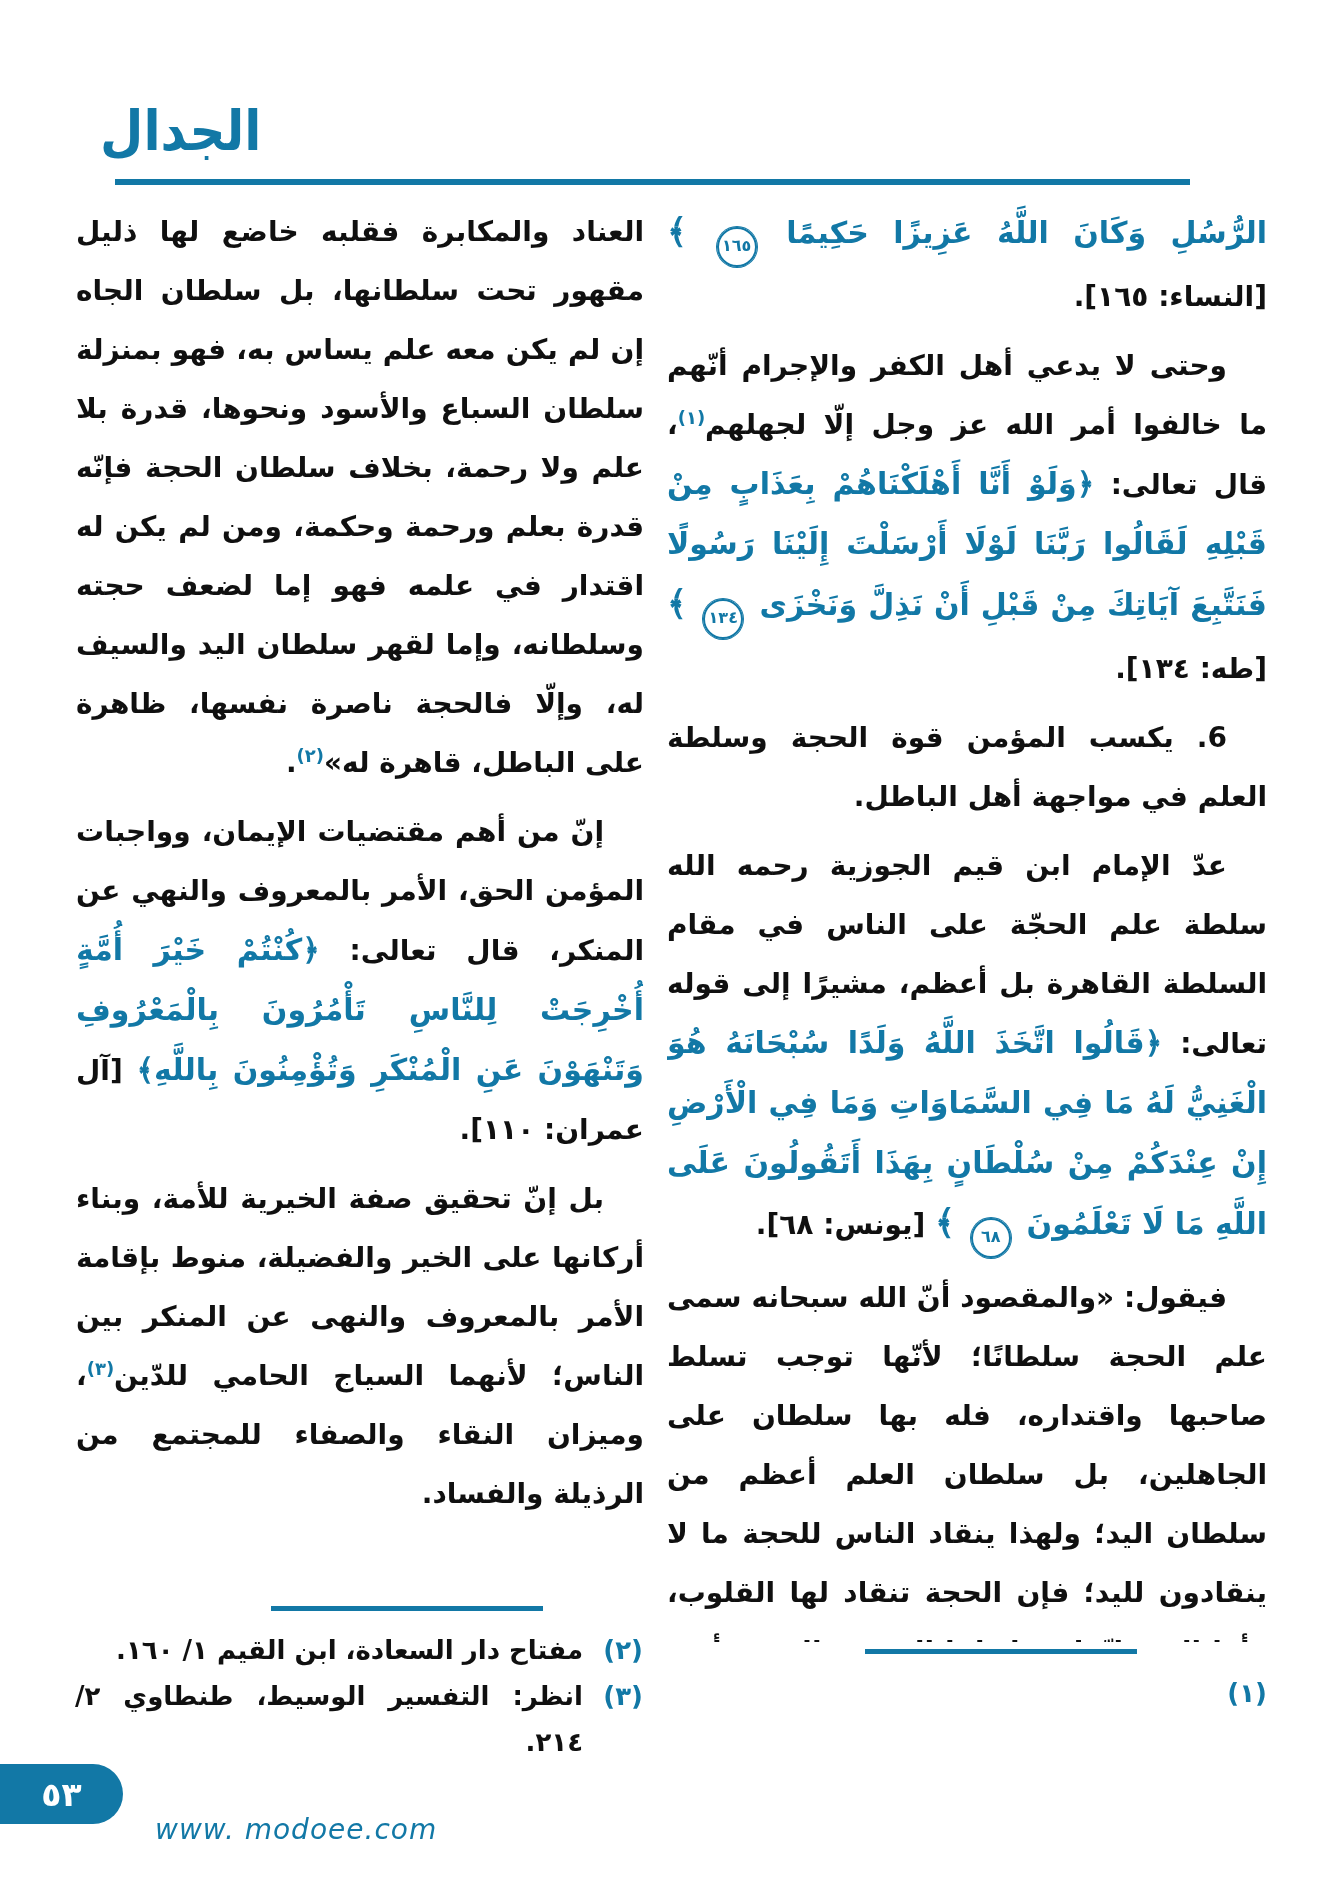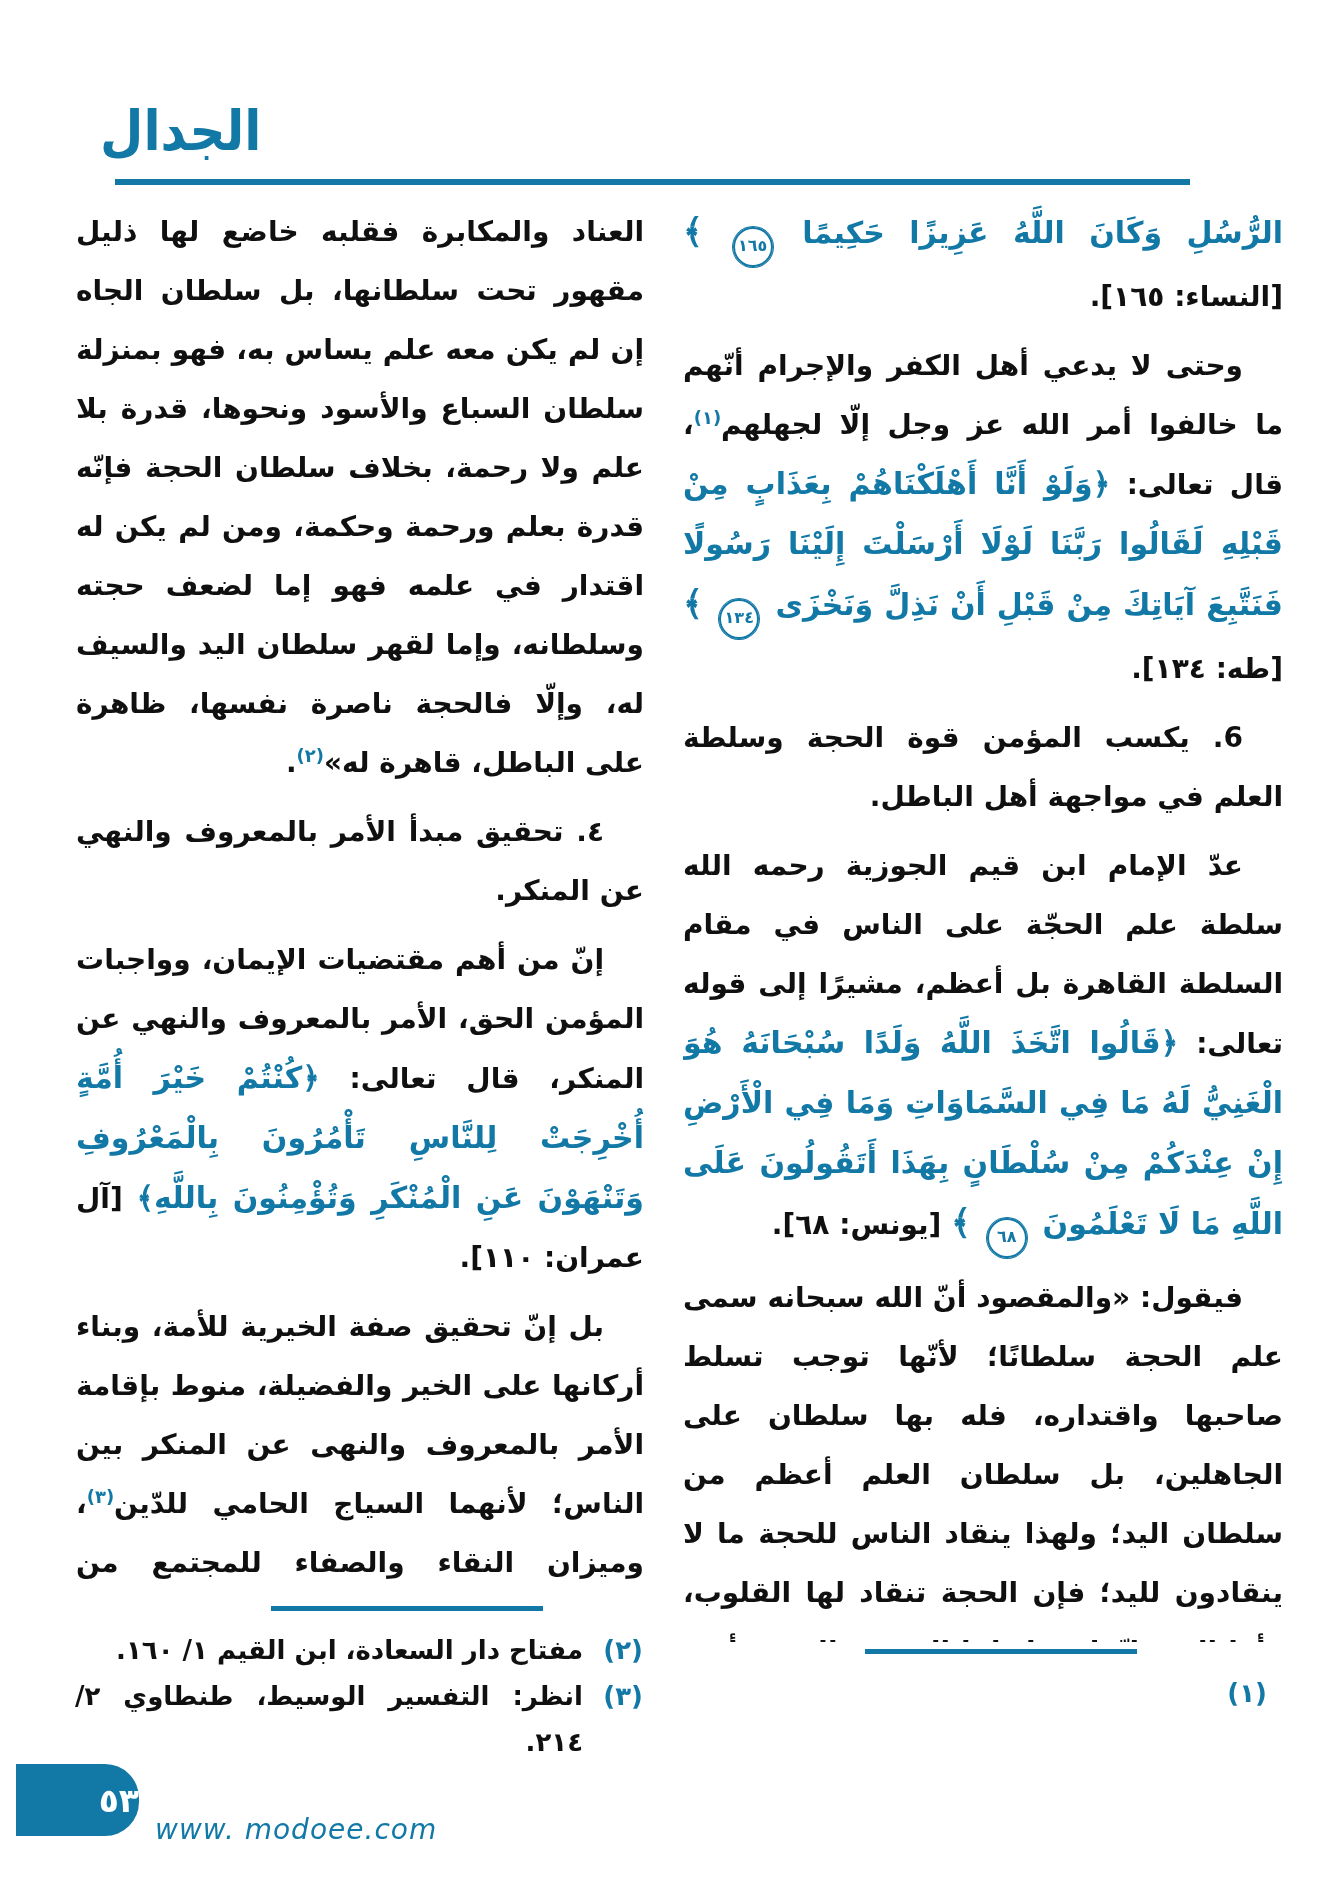--- a/index.html
+++ b/index.html
@@ -15,21 +15,21 @@
     font-size:50px; font-weight:bold; line-height:1.5; transform:scaleY(1.1);
   }
   .header-rule {
     position:absolute; left:115px; top:179px; width:1075px; height:6px;
     background:var(--teal);
   }
   
   .col {
     position:absolute; top:202px; text-align:justify; overflow:hidden;
   }
-  .col-right { right:56px; width:600px; height:1440px; }
+  .col-right { right:72px; width:600px; height:1440px; }
   .col-left  { left:76px;  width:568px; height:1392px; }
   .col p { margin:0 0 10px 0; font-size:28px; line-height:59px; font-weight:bold; }
   .indent { text-indent:40px; }
   .heading { font-size:29px; }
   .quran { color:var(--teal); font-size:30px; }
   .quran-close { color:var(--teal); font-size:34px; }
   .ayah-badge {
     display:inline-block; width:36px; height:36px; line-height:34px;
     border:2px solid var(--teal); box-shadow:0 0 0 1px var(--teal);
     border-radius:50%; color:var(--teal); font-size:16px; font-weight:bold;
@@ -44,24 +44,24 @@
   .fn-right { right:72px; width:600px; top:1645px; }
   .fn-left  { left:75px;  width:568px; top:1602px; }
   .fn-rule { height:5px; background:var(--teal); width:272px; margin-bottom:16px; }
   .fn-right .fn-rule { margin-right:130px; }
   .fn-left  .fn-rule { margin-right:100px; }
   .fn-item { display:flex; gap:8px; font-size:26px; line-height:46px; font-weight:bold; text-align:justify; }
   .fn-marker { color:var(--teal); white-space:nowrap; min-width:52px; }
   .fn-text { flex:1; }
   
   .page-badge {
-    position:absolute; left:16px; top:1764px; width:123px; height:72px;
+    position:absolute; left:0; top:1764px; width:123px; height:60px;
     background:var(--teal); border-radius:0 34px 34px 0;
     color:#ffffff; font-size:33px; font-weight:bold;
-    display:flex; align-items:center; justify-content:flex-start;
+    display:flex; align-items:center; justify-content:center;
   }
   .website {
     position:absolute; left:155px; top:1813px; direction:ltr;
     color:var(--teal); font-size:28px; letter-spacing:1px;font-style:italic;
   }
 </style>
 </head>
 <body>
 
 <div class="page">
@@ -91,21 +91,20 @@
       <span class="quran-close">﴾</span>
       <span> [يونس: ٦٨].</span>
     </p>
     <p class="indent">فيقول: «والمقصود أنّ الله سبحانه سمى علم الحجة سلطانًا؛ لأنّها توجب تسلط صاحبها واقتداره، فله بها سلطان على الجاهلين، بل سلطان العلم أعظم من سلطان اليد؛ ولهذا ينقاد الناس للحجة ما لا ينقادون لليد؛ فإن الحجة تنقاد لها القلوب، وأما اليد فإنّما ينقاد لها البدن، فالحجة تأسر القلب وتقوده وتذل المخالف، وإن أظهر</p>
   </div>
 
   <div class="col col-left">
     <p>
       <span>العناد والمكابرة فقلبه خاضع لها ذليل مقهور تحت سلطانها، بل سلطان الجاه إن لم يكن معه علم يساس به، فهو بمنزلة سلطان السباع والأسود ونحوها، قدرة بلا علم ولا رحمة، بخلاف سلطان الحجة فإنّه قدرة بعلم ورحمة وحكمة، ومن لم يكن له اقتدار في علمه فهو إما لضعف حجته وسلطانه، وإما لقهر سلطان اليد والسيف له، وإلّا فالحجة ناصرة نفسها، ظاهرة على الباطل، قاهرة له»</span><span class="fn-sup">(٢)</span><span>.</span>
     </p>
-    <p class="indent heading">٤. تحقيق مبدأ الأمر بالمعروف والنهي عن المنكر.</p>
     <p class="indent">
       <span>إنّ من أهم مقتضيات الإيمان، وواجبات المؤمن الحق، الأمر بالمعروف والنهي عن المنكر، قال تعالى: </span>
       <span class="quran">﴿كُنْتُمْ خَيْرَ أُمَّةٍ أُخْرِجَتْ لِلنَّاسِ تَأْمُرُونَ بِالْمَعْرُوفِ وَتَنْهَوْنَ عَنِ الْمُنْكَرِ وَتُؤْمِنُونَ بِاللَّهِ﴾</span>
       <span> [آل عمران: ١١٠].</span>
     </p>
     <p class="indent">
       <span>بل إنّ تحقيق صفة الخيرية للأمة، وبناء أركانها على الخير والفضيلة، منوط بإقامة الأمر بالمعروف والنهى عن المنكر بين الناس؛ لأنهما السياج الحامي للدّين</span><span class="fn-sup">(٣)</span><span>، وميزان النقاء والصفاء للمجتمع من الرذيلة والفساد.</span>
     </p>
 
   </div>

